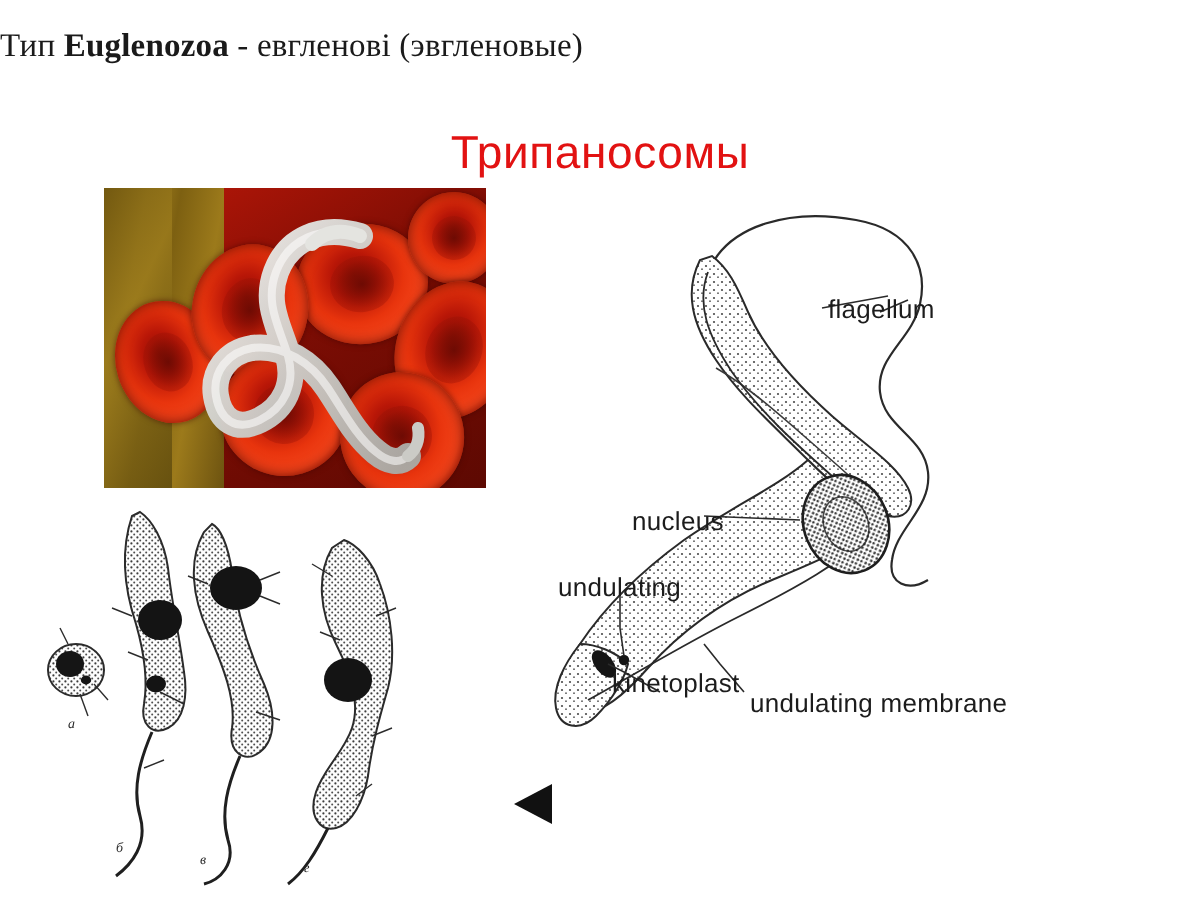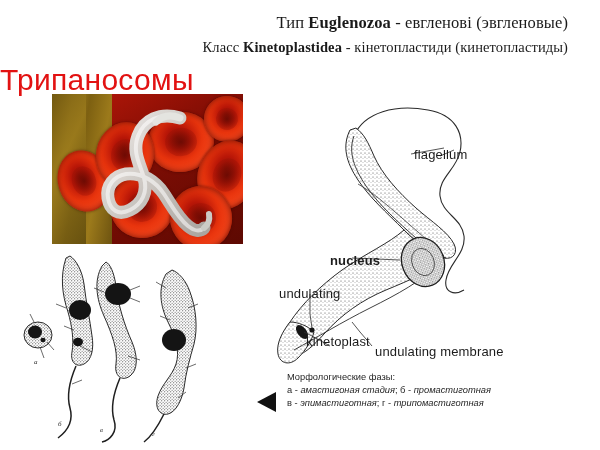--- a/index.html
+++ b/index.html
@@ -7,31 +7,31 @@
     width:600px;height:450px;
     background:#ffffff;
     font-family:"Liberation Sans", sans-serif;
     overflow:hidden;
     position:relative;
   }
   #slide{position:relative;width:600px;height:450px;background:#fff;}
 
   
   .hdr{
-    position:absolute;left:0;width:568px;text-align:right;
+    position:absolute;left:0;width:568px;text-align:left;
     font-family:"Liberation Serif", serif;color:#1a1a1a;
     white-space:nowrap;
   }
   #hdr1{top:13px;font-size:16.5px;letter-spacing:.1px;}
   #hdr2{top:39px;font-size:14.5px;letter-spacing:.1px;}
   .hdr b{font-weight:bold;}
   #title-red{
-    position:absolute;top:63px;left:0;width:600px;text-align:left;
+    position:absolute;top:63px;left:0;width:600px;text-align:center;
     font-family:"Liberation Sans", sans-serif;
-    font-size:30px;color:#e21212;letter-spacing:.3px;
+    font-size:23px;color:#e21212;letter-spacing:.3px;
   }
 
   
   #micrograph{
     position:absolute;left:52px;top:94px;width:191px;height:150px;
     overflow:hidden;background:#8a6a14;
   }
   .mg-layer{position:absolute;}
   
   #mg-tissue{
@@ -70,21 +70,21 @@
   #tryp path{fill:none;}
 
   
   #bigdraw{position:absolute;left:268px;top:100px;width:332px;height:272px;}
   #bigdraw svg{display:block;}
   .lbl{
     position:absolute;font-family:"Liberation Sans", sans-serif;
     font-size:13px;color:#1c1c1c;white-space:nowrap;letter-spacing:.15px;
   }
   #lbl-flagellum{left:146px;top:47px;}
-  #lbl-nucleus{left:62px;top:153px;font-weight:bold;}
+  #lbl-nucleus{left:48px;top:153px;}
   #lbl-kinetosome{left:11px;top:186px;}
   #lbl-kinetoplast{left:38px;top:234px;}
   #lbl-undmem{left:107px;top:244px;}
 
   
   #stages{position:absolute;left:14px;top:250px;width:240px;height:195px;}
   #stages svg{display:block;}
 
   
   #pointer{
@@ -106,23 +106,20 @@
 </style>
 </head>
 <body>
 
 <div id="slide">
 
   <div class="hdr" id="hdr1">
     <span>Тип </span><b>Euglenozoa</b><span> - евгленові (эвгленовые)</span>
   </div>
 
-  <div class="hdr" id="hdr2">
-    <span>Класс </span><b>Kinetoplastidea</b><span> - кінетопластиди (кинетопластиды)</span>
-  </div>
 
   <div id="title-red">Трипаносомы</div>
 
   <div id="micrograph">
     <div class="mg-layer" id="mg-bg"></div>
     <div class="mg-layer" id="mg-tissue"></div>
     <div class="mg-layer" id="mg-tissue2"></div>
 
     <div class="rbc" id="rbc3"></div>
     <div class="rbc" id="rbc7"></div>
@@ -275,19 +272,14 @@
         <text x="20" y="114">а</text>
         <text x="44" y="176">б</text>
         <text x="86" y="182">в</text>
         <text x="138" y="186">г</text>
       </g>
     </svg>
   </div>
 
   <div id="pointer"></div>
 
-  <div id="caption">
-    <div class="ln">Морфологические фазы:</div>
-    <div class="ln"><span>а - </span><i>амастигоная стадия</i><span>; б - </span><i>промастиготная</i></div>
-    <div class="ln"><span>в - </span><i>эпимастиготная</i><span>; г - </span><i>трипомастиготная</i></div>
-  </div>
 
 </div>
 
 </body></html>

